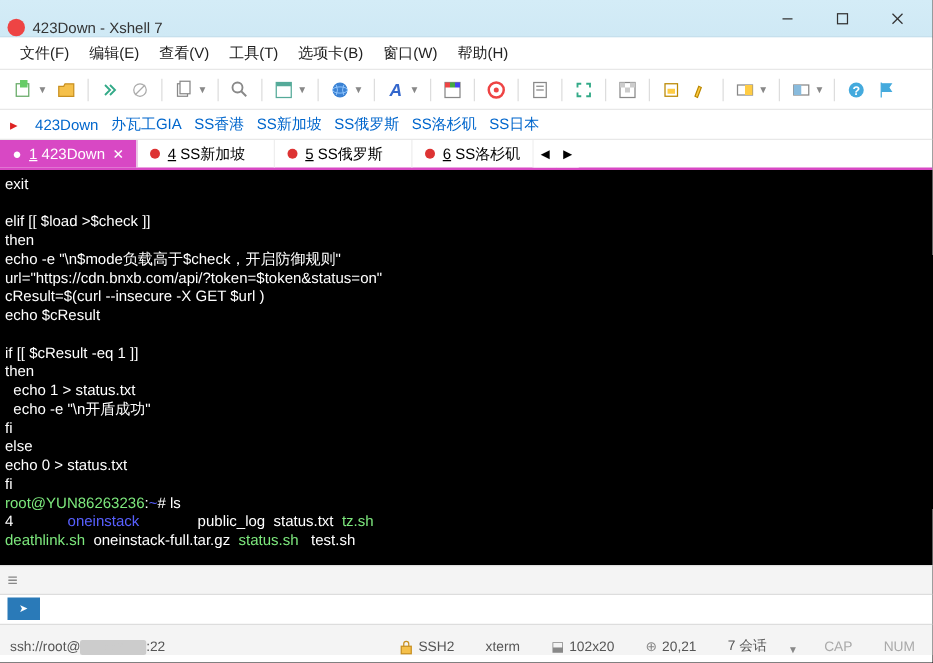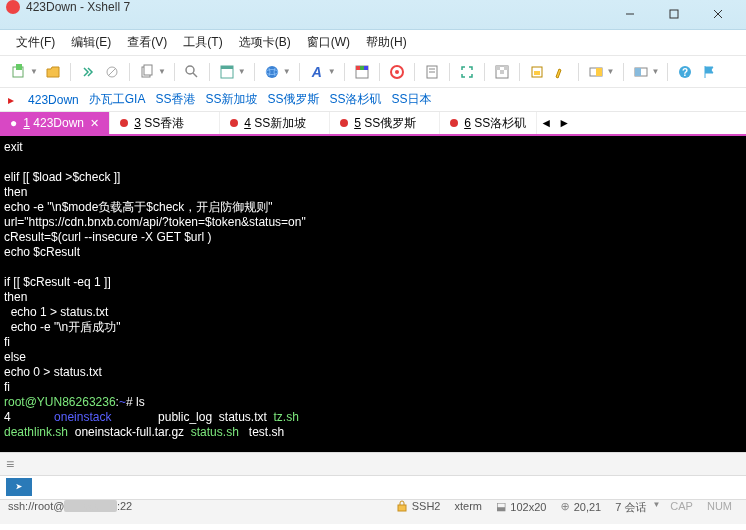--- a/index.html
+++ b/index.html
@@ -1,17 +1,17 @@
 <!DOCTYPE html>
 <html><head>
 <meta charset="utf-8">
 <style>
 *{box-sizing:border-box;margin:0;padding:0;font-family:"Microsoft YaHei",Tahoma,sans-serif}
 body{width:746px;height:530px;background:#fff;overflow:hidden;font-size:12px}
-.titlebar{height:30px;background:linear-gradient(#d4ecf7,#cfe9f5);display:flex;align-items:flex-start;padding:0 6px;border-bottom:1px solid #b8d8e8}
+.titlebar{height:30px;background:linear-gradient(#d4ecf7,#cfe9f5);display:flex;align-items:flex-end;padding:0 6px;border-bottom:1px solid #b8d8e8}
 .app-icon{width:14px;height:14px;border-radius:50%;background:#e44;margin-right:6px}
 .title-text{color:#333;font-size:12px}
 .win-controls{margin-left:auto;display:flex;gap:0}
 .win-btn{width:44px;height:28px;display:flex;align-items:center;justify-content:center;color:#333;cursor:pointer}
 .menubar{height:26px;background:#fff;display:flex;align-items:flex-end;padding:0 8px;border-bottom:1px solid #e8e8e8}
 .menu-item{padding:4px 8px;cursor:pointer;font-size:12px;color:#222}
 .toolbar{height:32px;background:#fff;display:flex;align-items:center;padding:0 8px;border-bottom:1px solid #e8e8e8;gap:2px}
 .tb-btn{width:22px;height:22px;display:flex;align-items:center;justify-content:center;cursor:pointer;border-radius:2px}
 .tb-sep{width:1px;height:18px;background:#ddd;margin:0 4px}
 .dd{font-size:8px;color:#888;margin-left:-2px;margin-right:2px}
@@ -27,21 +27,21 @@
 .tab-nav{width:18px;display:flex;align-items:center;justify-content:center;background:#fff;cursor:pointer}
 .terminal{height:316px;background:#000;color:#ccc;font-family:Consolas,monospace;font-size:12px;padding:4px 4px;line-height:15px;white-space:pre;overflow:hidden}
 .t-white{color:#fff}
 .t-green{color:#7de87d}
 .t-darkblue{color:#5860ff}
 .compose{height:24px;background:#f4f4f4;display:flex;align-items:center;padding:0 6px;border-top:1px solid #ddd;border-bottom:1px solid #ddd;gap:6px}
 .hamburger{color:#888;font-size:14px}
 .compose-hint{color:#aaa;font-size:12px}
 .input-bar{height:24px;background:#fff;padding:2px 6px;display:flex;border-bottom:1px solid #ddd}
 .prompt-box{background:#2a7ab8;color:#fff;width:26px;height:18px;display:flex;align-items:center;justify-content:center;font-family:Consolas,monospace;font-size:12px}
-.statusbar{height:24px;background:#f4f4f4;display:flex;align-items:flex-start;padding:0 8px;font-size:11px;color:#555;gap:2px}
+.statusbar{height:24px;background:#f4f4f4;display:flex;align-items:flex-end;padding:0 8px;font-size:11px;color:#555;gap:13px}
 .blur{background:#ccc;color:#ccc;border-radius:2px;padding:0 18px}
 .sb-spacer{flex:1}
 .sb-item{display:flex;align-items:center;gap:4px;padding:0 6px}
 .lock{width:12px;height:12px}
 .sb-dim{color:#aaa;padding:0 6px}
 svg{display:block}
 </style>
 </head>
 <body>
 
@@ -233,24 +233,20 @@
 </div>
 
 <div class="tabs">
   <div class="tab active">
     <span style="color:#fff">●</span>
     <span><span style="text-decoration:underline">1</span> <span>423Down</span></span>
     <span class="close-x">✕</span>
   </div>
   <div class="tab">
     <span class="dot"></span>
-    <span><span style="text-decoration:underline">3</span> <span>SS香港</span></span>
-  </div>
-  <div class="tab">
-    <span class="dot"></span>
     <span><span style="text-decoration:underline">4</span> <span>SS新加坡</span></span>
   </div>
   <div class="tab">
     <span class="dot"></span>
     <span><span style="text-decoration:underline">5</span> <span>SS俄罗斯</span></span>
   </div>
   <div class="tab" style="min-width:90px">
     <span class="dot"></span>
     <span><span style="text-decoration:underline">6</span> <span>SS洛杉矶</span></span>
   </div>

